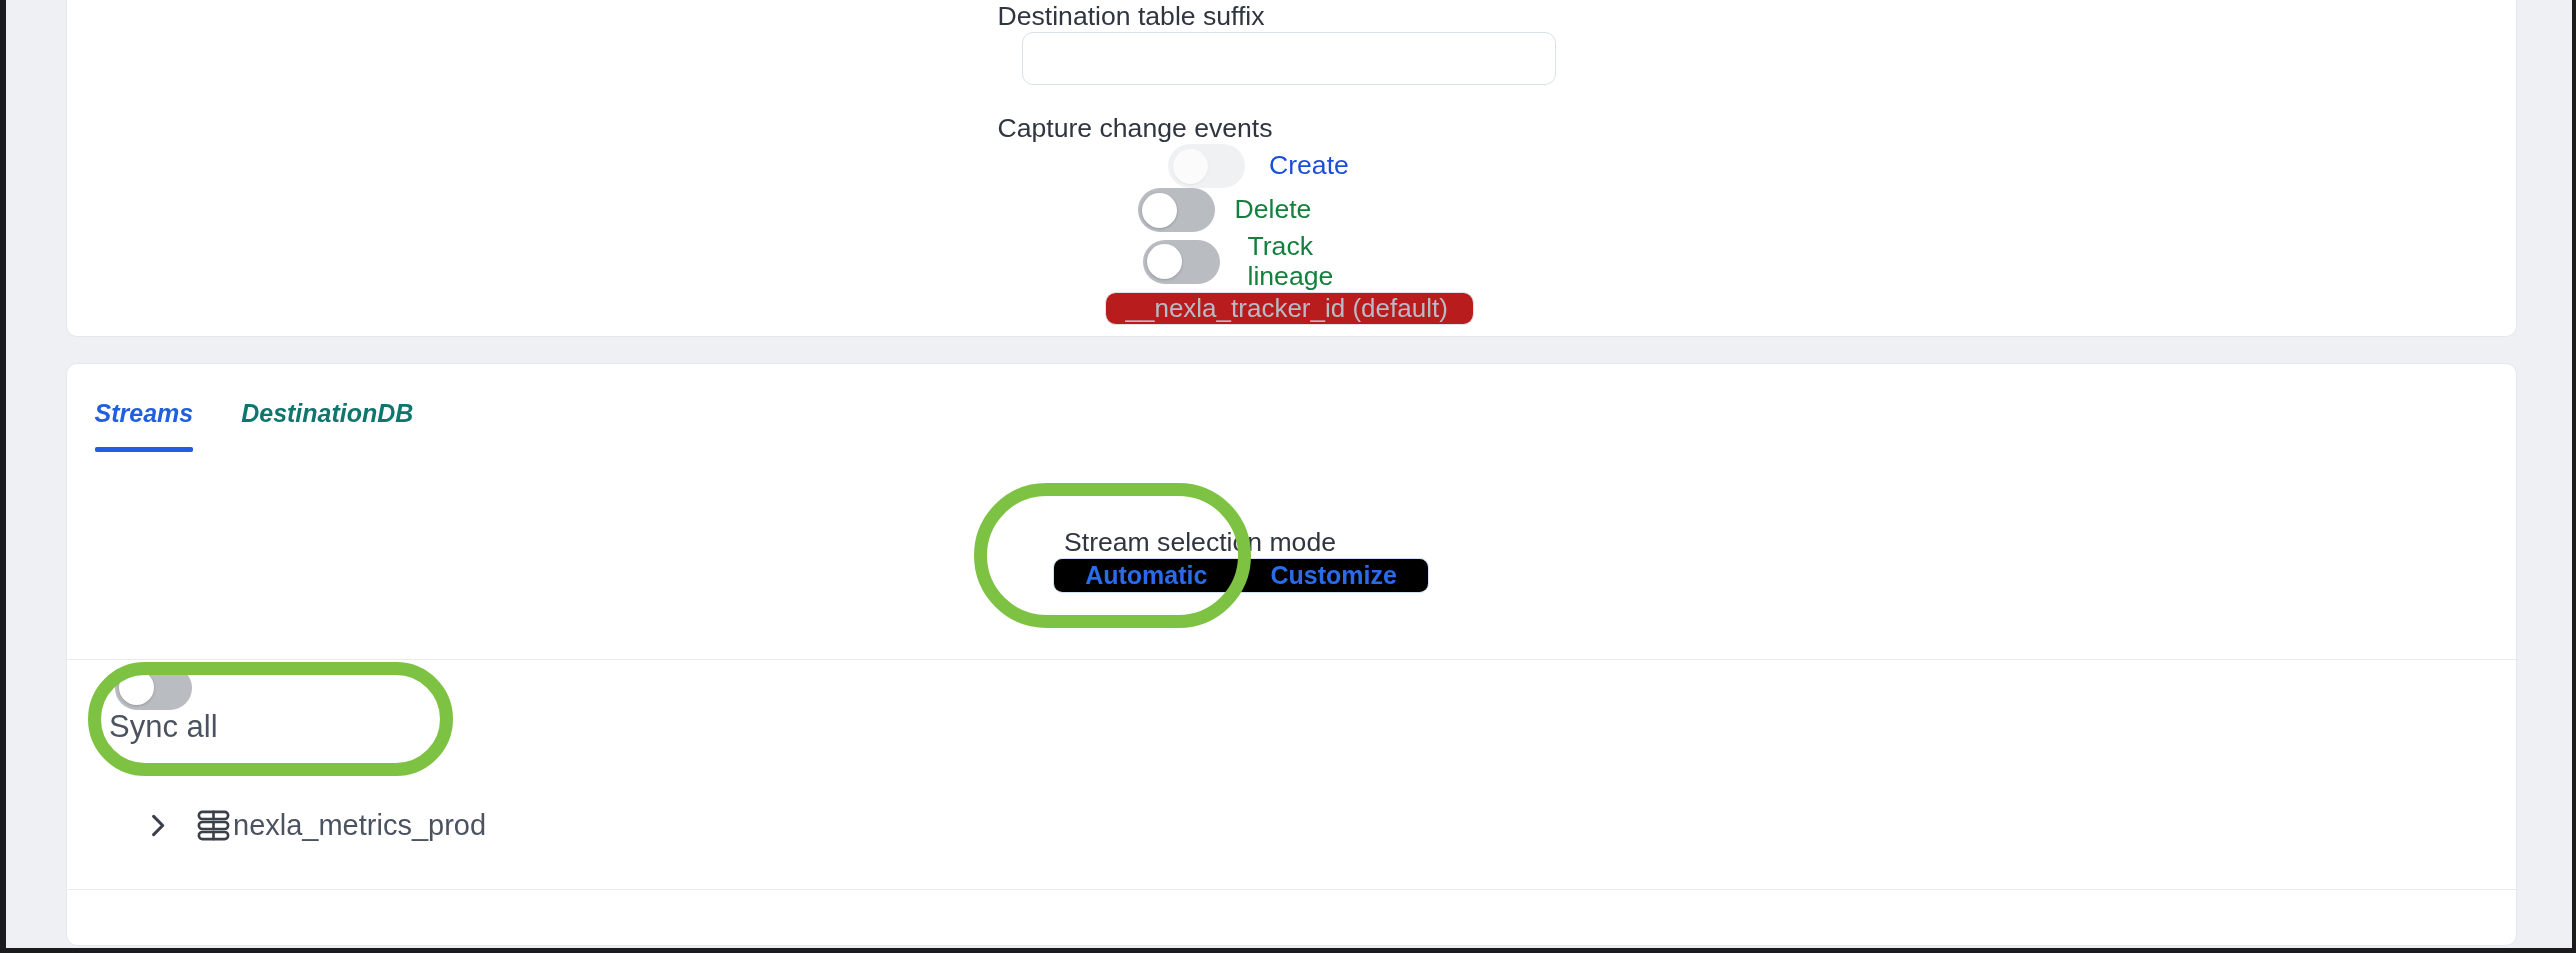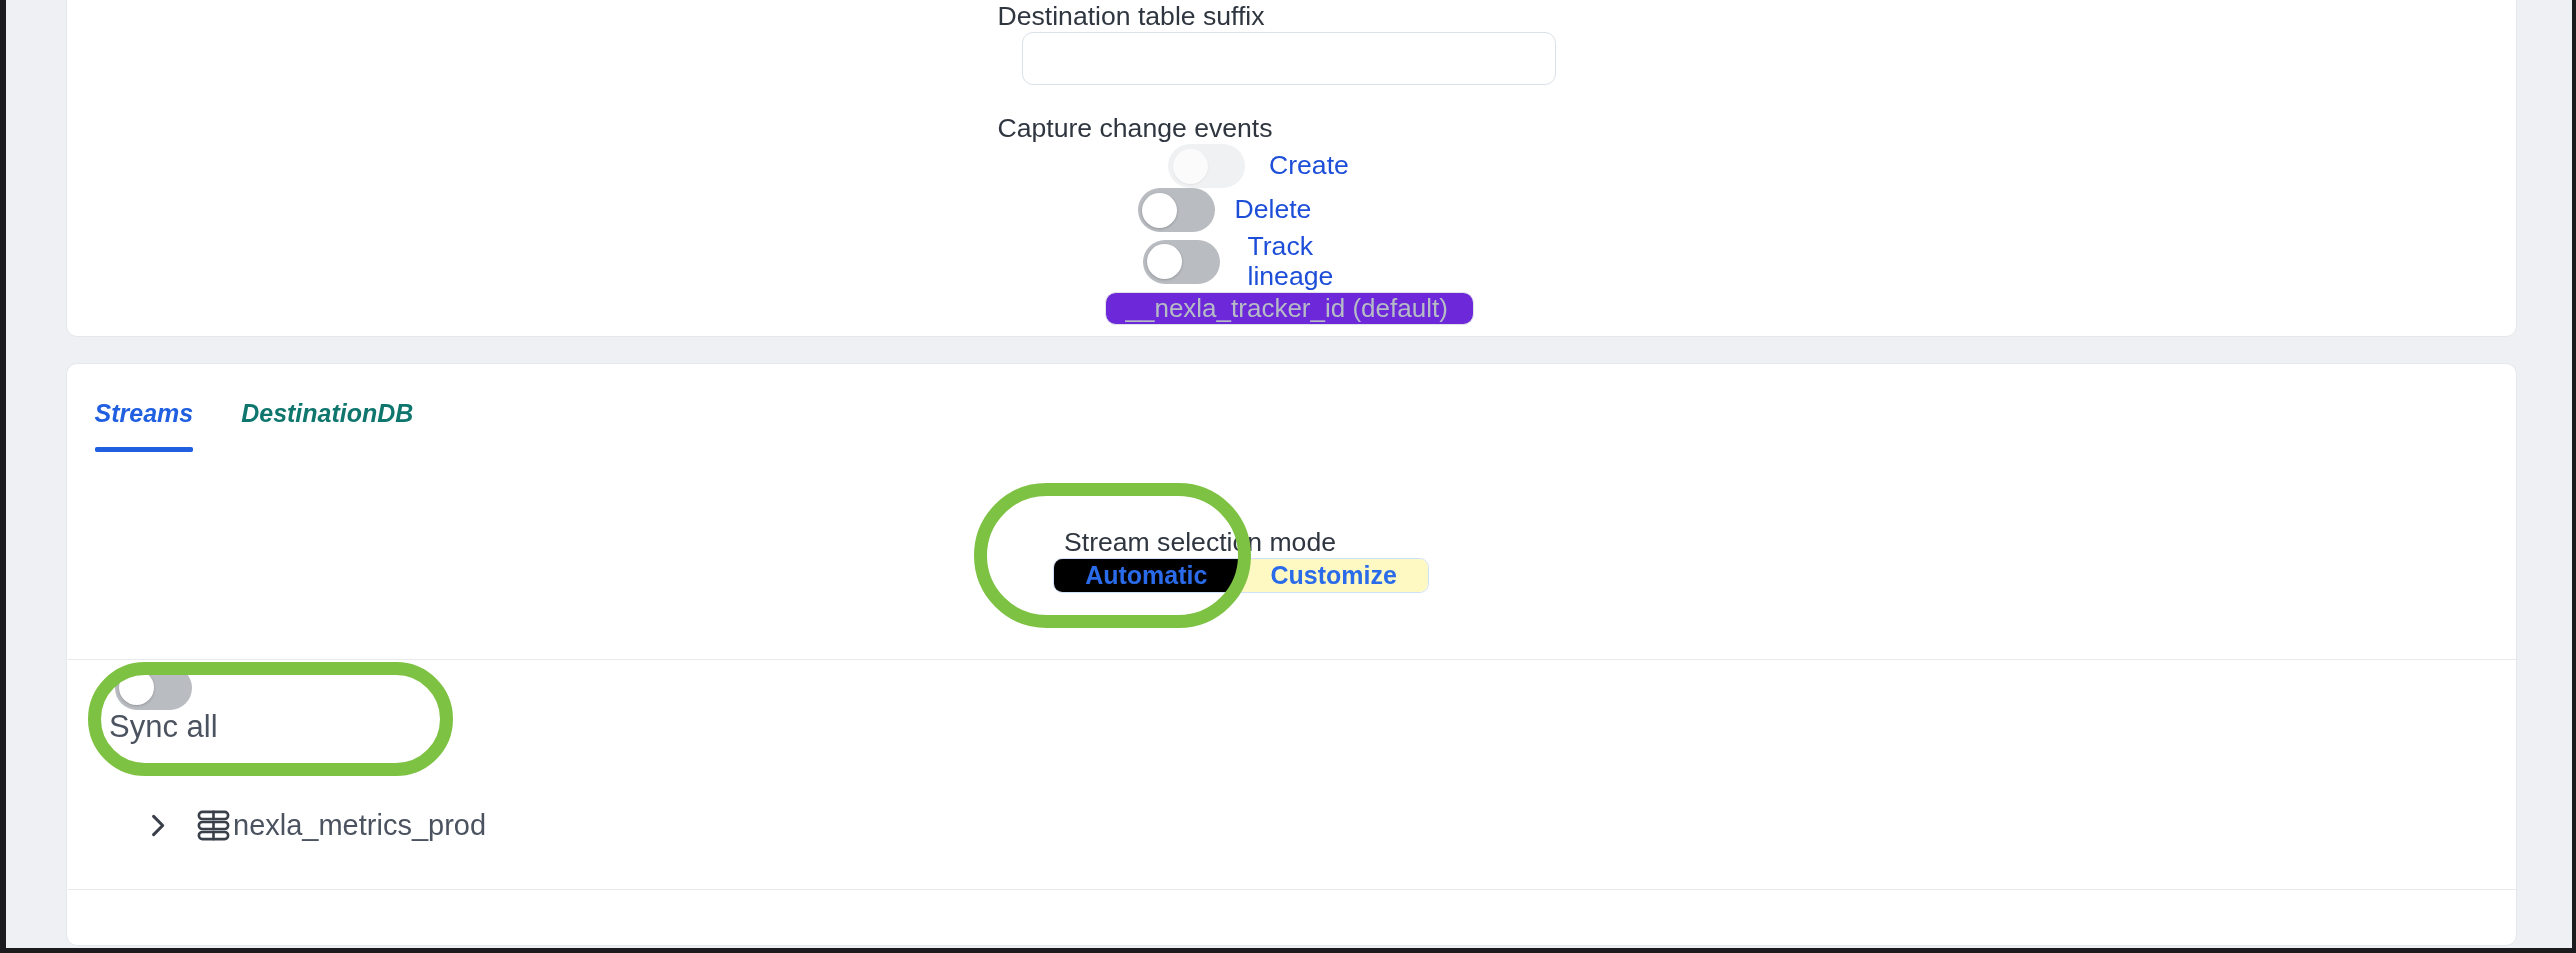--- a/index.html
+++ b/index.html
@@ -85,21 +85,21 @@
     background: #ffffff;
     height: 84px;
     font-size: 26px;
     color: #6d7682;
     padding: 0 20px;
     display: flex;
     align-items: center;
     font-family: "Liberation Sans", sans-serif;
   }
   .text-input.disabled {
-    background: #6d28d9;
+    background: #b91c1c;
     border-color: #dfe3e8;
     color: #b6bcc5;
   }
 
   
   .toggle {
     position: relative;
     width: 77px;
     height: 44px;
     border-radius: 24px;
@@ -114,21 +114,21 @@
     border-radius: 50%;
     background: #ffffff;
     box-shadow: 0 0.9px 2.8px rgba(0,0,0,0.22);
   }
   .toggle.off-faint      { background: #f0f1f3; }
   .toggle.off-faint .knob{ background: #fbfbfc; box-shadow: 0 0.9px 1.8px rgba(0,0,0,0.07); }
   .toggle.off-grey       { background: #b9bcc0; }
 
   .toggle-label {
     font-size: 26.6px;
-    color: #1d4ed8;
+    color: #15803d;
     margin-left: 20px;
     white-space: nowrap;
     line-height: 1.12;
   }
   .toggle-label.muted { color: #1d4ed8; margin-left: 24px; }
   .toggle-label.wrap  { white-space: normal; width: 138px; }
 
   
   .tabs {
     position: absolute;
@@ -177,21 +177,21 @@
     font-size: 25px;
     font-weight: 700;
     color: #2a6bea;
     padding: 0 31px;
     background: #000000;
     cursor: pointer;
     white-space: nowrap;
     box-sizing: border-box;
   }
   .segment.selected {
-    background: #fef9c3;
+    background: #000000;
     border-left: 1.8px solid #cfe0fb;
   }
 
   
   .divider {
     position: absolute;
     left: 0.9px;
     width: 2448px;
     height: 0.9px;
     background: #e8eaee;

